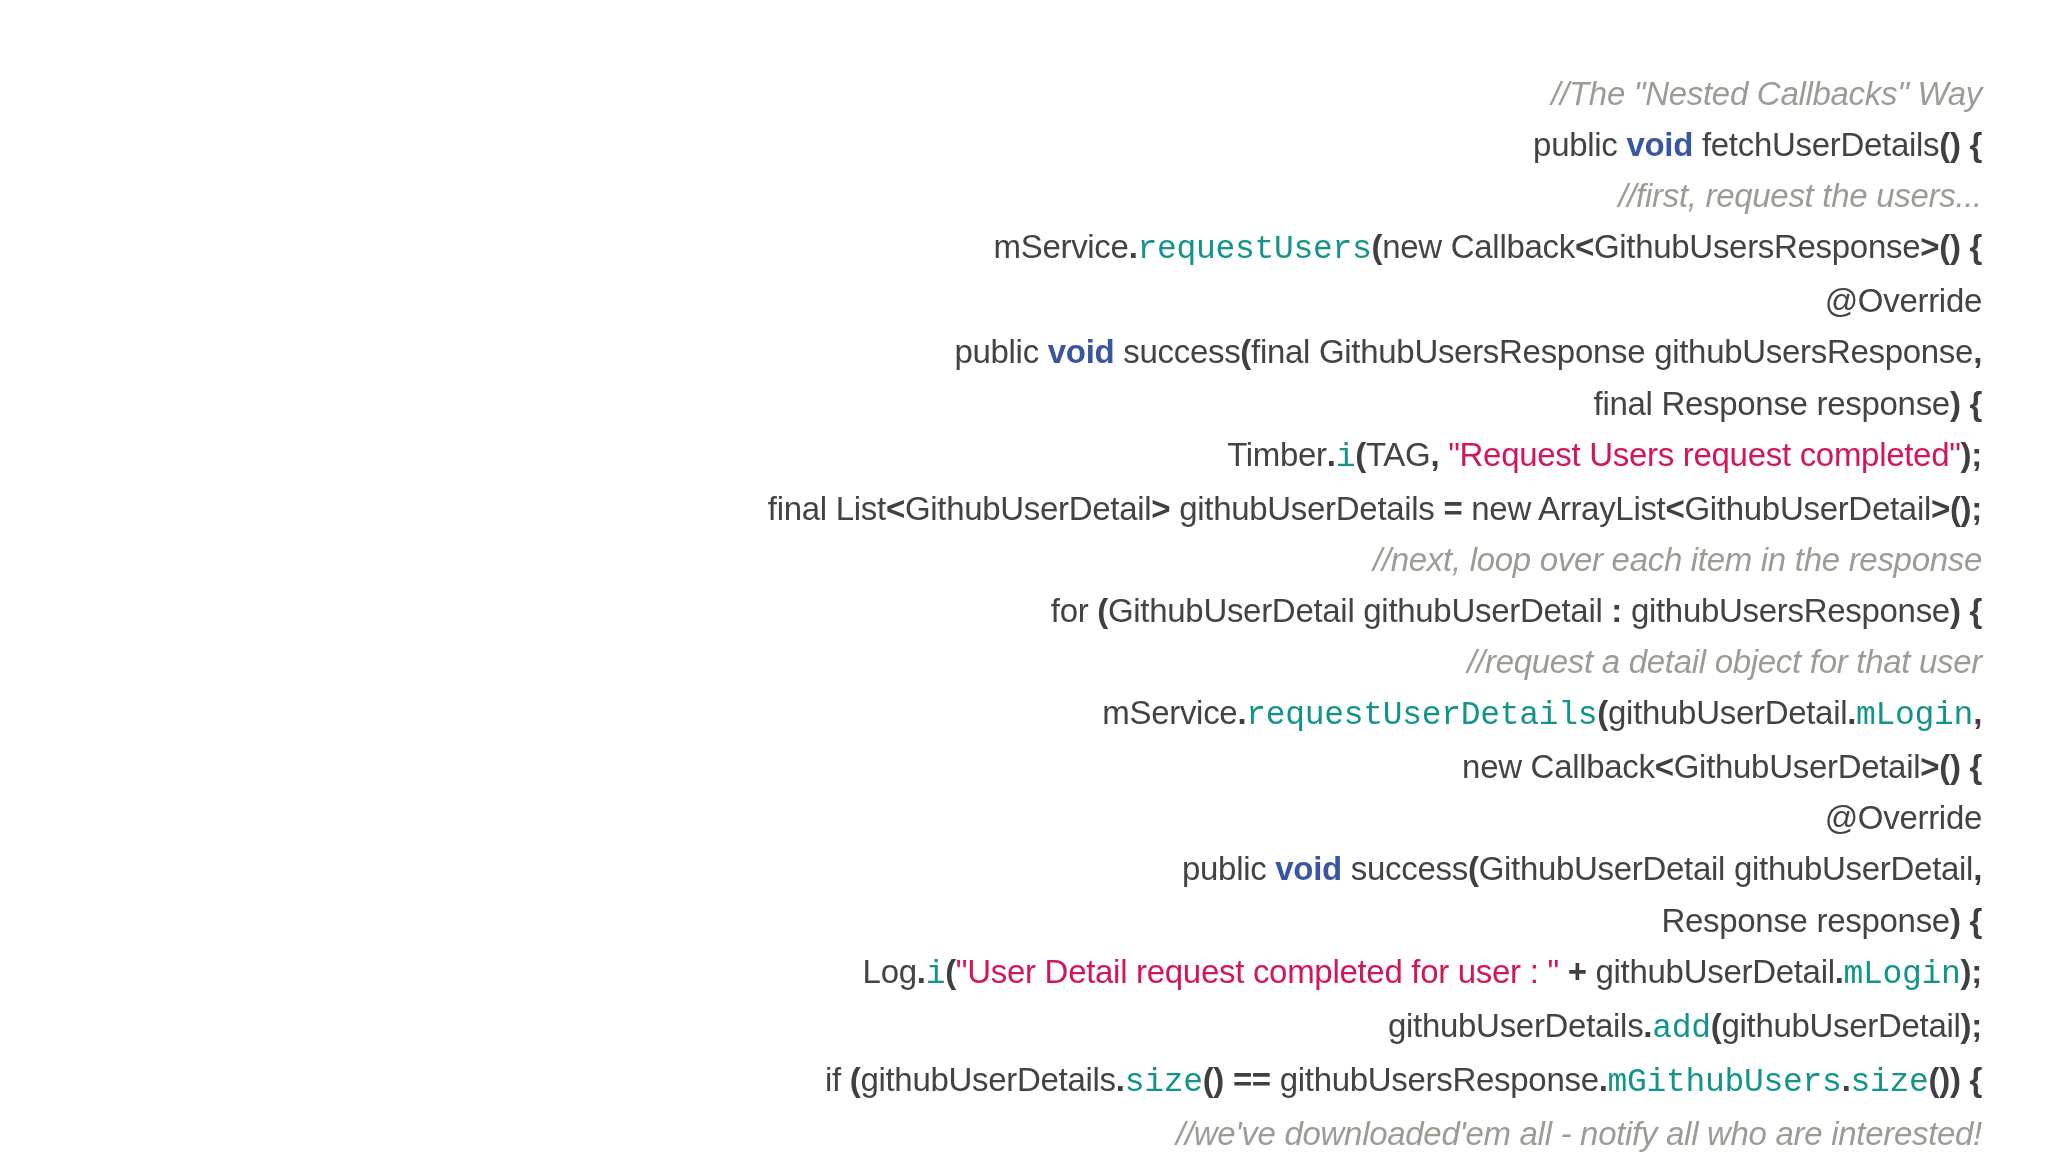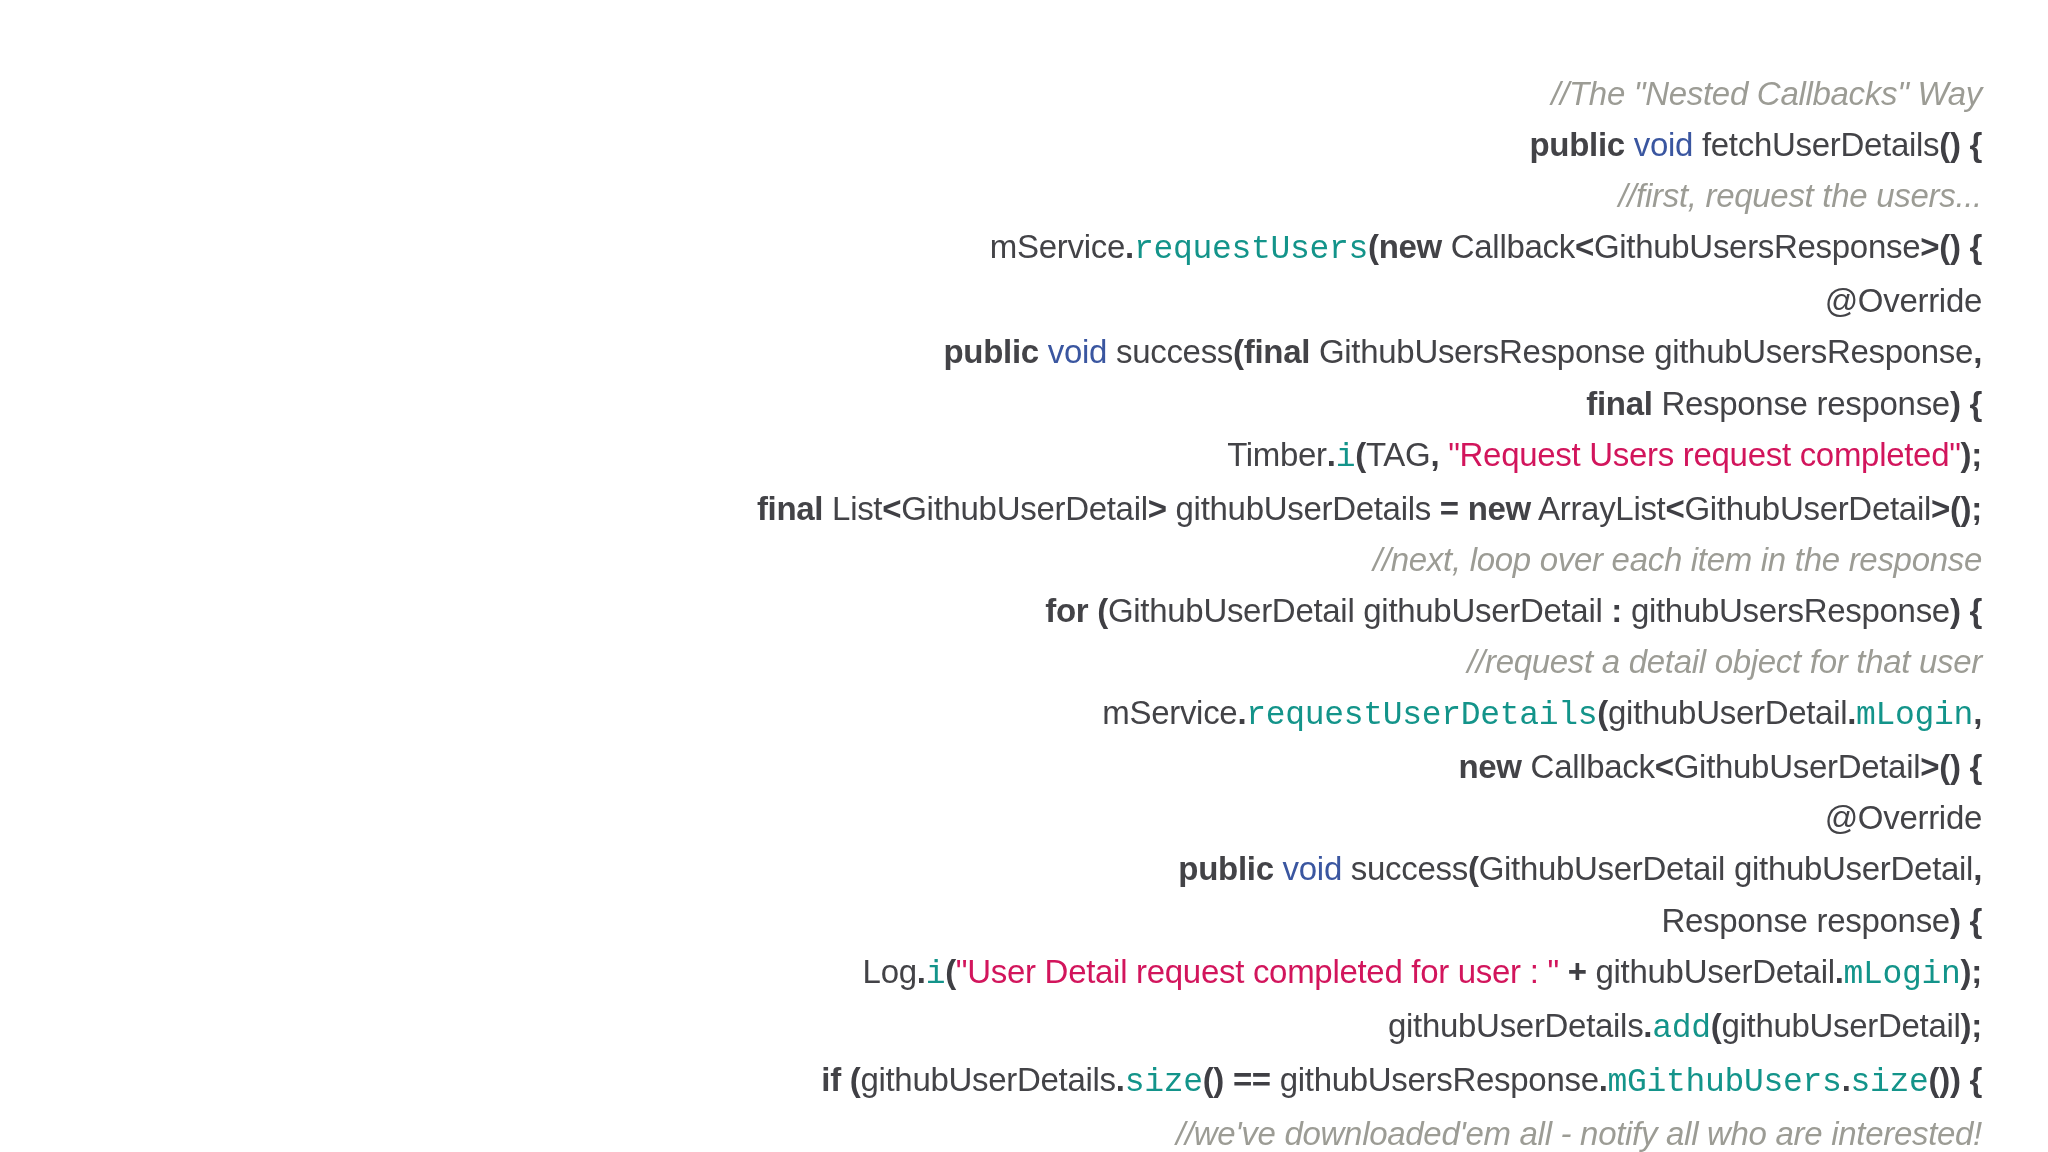--- a/index.html
+++ b/index.html
@@ -21,22 +21,22 @@
     text-align: right;
     white-space: pre;
   }
   .ln {
     line-height: 51.1px;
     font-size: 33px;
     letter-spacing: -0.3px;
     color: var(--c-plain, #434347);
   }
   .tok-plain   { color: var(--c-plain, #434347); text-align: right; }
-  .tok-keyword { color: var(--c-keyword, #434347); font-weight: bold; }
-  .tok-void    { color: var(--c-type, #3a56a0); font-weight: normal; }
+  .tok-keyword { color: var(--c-keyword, #434347); font-weight: normal; }
+  .tok-void    { color: var(--c-type, #3a56a0); font-weight: bold; }
   .tok-method  { color: var(--c-method, #13948a); font-family: Liberation Mono, monospace; }
   .tok-string  { color: var(--c-string, #d2155c); }
   .tok-punct   { color: var(--c-punct, #3f3f44); font-weight: bold; }
   .tok-comment { color: var(--c-comment, #9c9c95); font-style: italic; }
 </style>
 </head>
 <body style="--c-background: #ffffff; --c-plain: #434347; --c-keyword: #434347; --c-type: #3a56a0; --c-method: #13948a; --c-string: #d2155c; --c-punct: #3f3f44; --c-comment: #9c9c95; background: rgb(255, 255, 255);">
 
 <div class="code-snippet"><div class="ln"><span class="tok-comment">//The "Nested Callbacks" Way</span></div><div class="ln"><span class="tok-keyword">public </span><span class="tok-void">void</span><span class="tok-plain"> fetchUserDetails</span><span class="tok-punct">() {</span></div><div class="ln"><span class="tok-comment">//first, request the users...</span></div><div class="ln"><span class="tok-plain">mService</span><span class="tok-punct">.</span><span class="tok-method">requestUsers</span><span class="tok-punct">(</span><span class="tok-keyword">new</span><span class="tok-plain"> Callback</span><span class="tok-punct">&lt;</span><span class="tok-plain">GithubUsersResponse</span><span class="tok-punct">&gt;() {</span></div><div class="ln"><span class="tok-plain">@Override</span></div><div class="ln"><span class="tok-keyword">public </span><span class="tok-void">void</span><span class="tok-plain"> success</span><span class="tok-punct">(</span><span class="tok-keyword">final</span><span class="tok-plain"> GithubUsersResponse githubUsersResponse</span><span class="tok-punct">,</span></div><div class="ln"><span class="tok-keyword">final</span><span class="tok-plain"> Response response</span><span class="tok-punct">) {</span></div><div class="ln"><span class="tok-plain">Timber</span><span class="tok-punct">.</span><span class="tok-method">i</span><span class="tok-punct">(</span><span class="tok-plain">TAG</span><span class="tok-punct">, </span><span class="tok-string">"Request Users request completed"</span><span class="tok-punct">);</span></div><div class="ln"><span class="tok-keyword">final</span><span class="tok-plain"> List</span><span class="tok-punct">&lt;</span><span class="tok-plain">GithubUserDetail</span><span class="tok-punct">&gt;</span><span class="tok-plain"> githubUserDetails </span><span class="tok-punct">=</span><span class="tok-plain"> </span><span class="tok-keyword">new</span><span class="tok-plain"> ArrayList</span><span class="tok-punct">&lt;</span><span class="tok-plain">GithubUserDetail</span><span class="tok-punct">&gt;();</span></div><div class="ln"><span class="tok-comment">//next, loop over each item in the response</span></div><div class="ln"><span class="tok-keyword">for </span><span class="tok-punct">(</span><span class="tok-plain">GithubUserDetail githubUserDetail </span><span class="tok-punct">:</span><span class="tok-plain"> githubUsersResponse</span><span class="tok-punct">) {</span></div><div class="ln"><span class="tok-comment">//request a detail object for that user</span></div><div class="ln"><span class="tok-plain">mService</span><span class="tok-punct">.</span><span class="tok-method">requestUserDetails</span><span class="tok-punct">(</span><span class="tok-plain">githubUserDetail</span><span class="tok-punct">.</span><span class="tok-method">mLogin</span><span class="tok-punct">,</span></div><div class="ln"><span class="tok-keyword">new</span><span class="tok-plain"> Callback</span><span class="tok-punct">&lt;</span><span class="tok-plain">GithubUserDetail</span><span class="tok-punct">&gt;() {</span></div><div class="ln"><span class="tok-plain">@Override</span></div><div class="ln"><span class="tok-keyword">public </span><span class="tok-void">void</span><span class="tok-plain"> success</span><span class="tok-punct">(</span><span class="tok-plain">GithubUserDetail githubUserDetail</span><span class="tok-punct">,</span></div><div class="ln"><span class="tok-plain">Response response</span><span class="tok-punct">) {</span></div><div class="ln"><span class="tok-plain">Log</span><span class="tok-punct">.</span><span class="tok-method">i</span><span class="tok-punct">(</span><span class="tok-string">"User Detail request completed for user : "</span><span class="tok-plain"> </span><span class="tok-punct">+</span><span class="tok-plain"> githubUserDetail</span><span class="tok-punct">.</span><span class="tok-method">mLogin</span><span class="tok-punct">);</span></div><div class="ln"><span class="tok-plain">githubUserDetails</span><span class="tok-punct">.</span><span class="tok-method">add</span><span class="tok-punct">(</span><span class="tok-plain">githubUserDetail</span><span class="tok-punct">);</span></div><div class="ln"><span class="tok-keyword">if </span><span class="tok-punct">(</span><span class="tok-plain">githubUserDetails</span><span class="tok-punct">.</span><span class="tok-method">size</span><span class="tok-punct">() == </span><span class="tok-plain">githubUsersResponse</span><span class="tok-punct">.</span><span class="tok-method">mGithubUsers</span><span class="tok-punct">.</span><span class="tok-method">size</span><span class="tok-punct">()) {</span></div><div class="ln"><span class="tok-comment">//we've downloaded'em all - notify all who are interested!</span></div></div>
 

